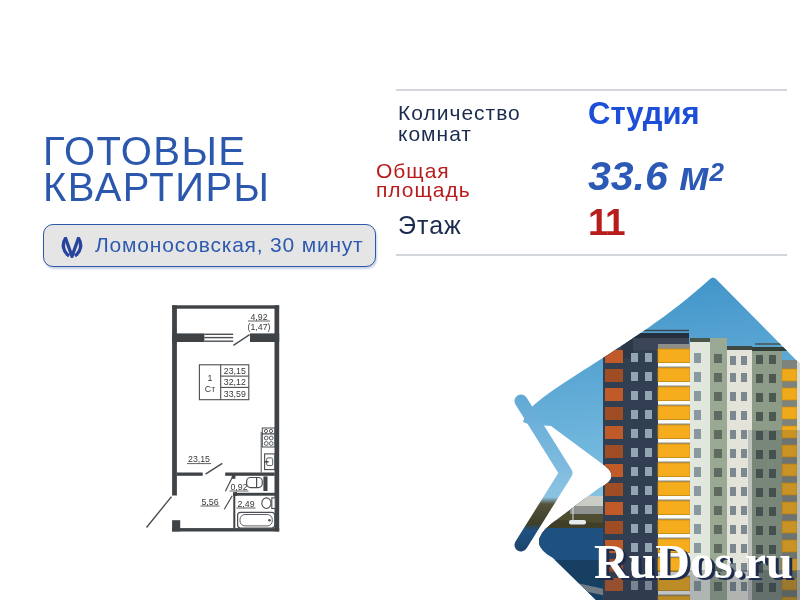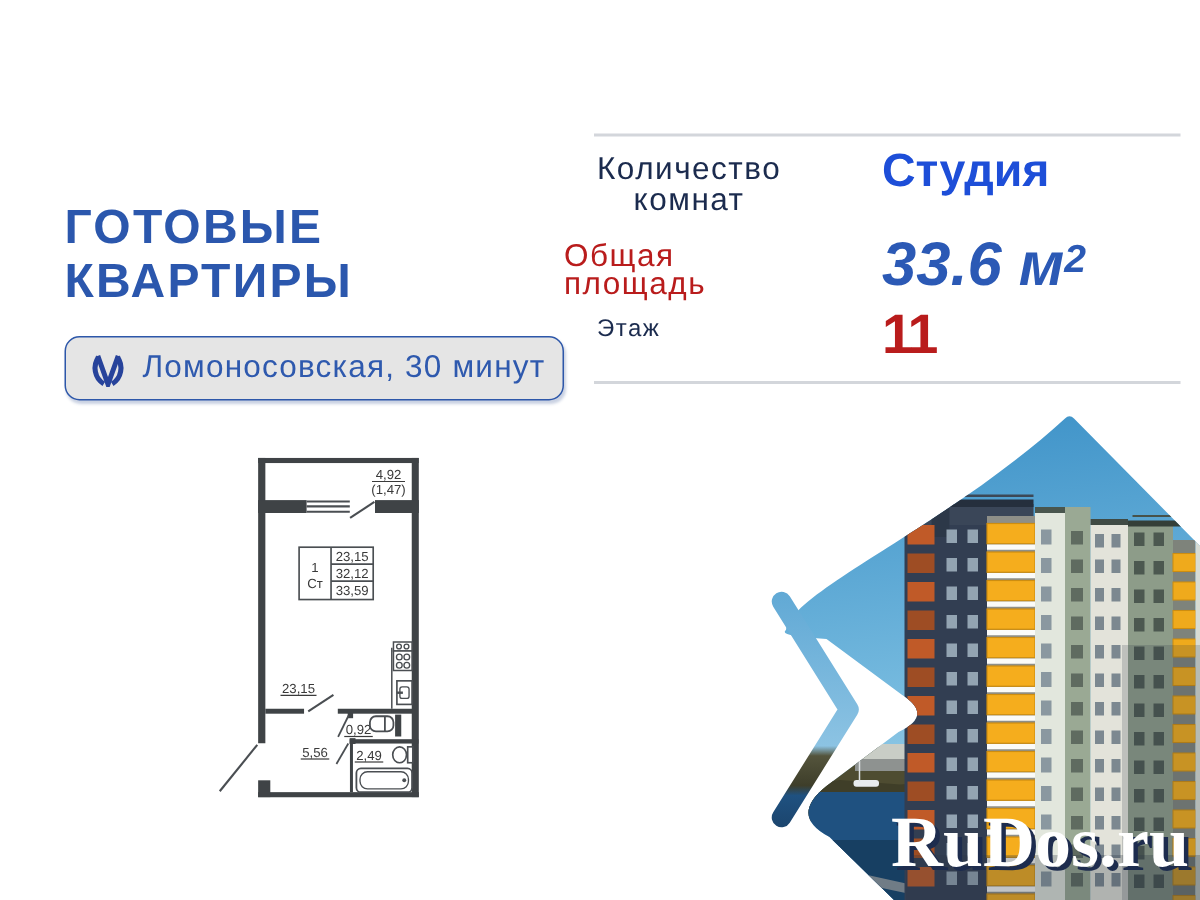--- a/index.html
+++ b/index.html
@@ -2,48 +2,48 @@
 <html><head>
 <meta charset="utf-8">
 <style>
   html,body{margin:0;padding:0;}
   body{width:800px;height:600px;background:#ffffff;font-family:"Liberation Sans",sans-serif;position:relative;overflow:hidden;}
   .abs{position:absolute;}
 </style>
 </head>
 <body>
 
-<div class="abs" style="left:43px;top:134px;font-weight:bold;color:#2b57ad;font-size:32px;line-height:35.5px;letter-spacing:1.5px;">ГОТОВЫЕ<br>КВАРТИРЫ</div>
+<div class="abs" style="left:43px;top:134px;font-weight:normal;color:#2b57ad;font-size:40px;line-height:35.5px;letter-spacing:1.5px;">ГОТОВЫЕ<br>КВАРТИРЫ</div>
 
 <div class="abs" style="left:43px;top:224px;width:331px;height:41px;border:1.5px solid #2d57a9;border-radius:10px;background:#e5e5e5;box-shadow:1px 2px 2px rgba(40,70,140,0.25);">
 
   <svg class="abs" style="left:15px;top:10px;" width="26" height="23" viewBox="0 0 26 23">
     <g stroke="#27439b" fill="none">
       <path d="M 6.8 3.0 A 11.6 12.1 0 0 0 10.2 20.9" stroke-width="3.4"></path>
       <path d="M 19.2 3.0 A 11.6 12.1 0 0 1 15.8 20.9" stroke-width="3.4"></path>
       <path d="M 6.2 2.2 L 13 21.2 L 19.8 2.2" stroke-width="3.3"></path>
     </g>
   </svg>
 
   <div class="abs" style="left:51px;top:8px;font-size:21px;color:#2e59ae;letter-spacing:0.8px;">Ломоносовская, 30 минут</div>
 </div>
 
 <div class="abs" style="left:396px;top:89px;width:391px;height:1.5px;background:#d3d6db;"></div>
 
 <div class="abs" style="left:396px;top:254px;width:391px;height:1.5px;background:#d3d6db;"></div>
 
-<div class="abs" style="left:398px;top:103px;font-size:21px;line-height:20.5px;color:#1b2b4e;letter-spacing:1px;text-align:center;">Количество<br>комнат</div>
+<div class="abs" style="left:398px;top:103px;font-size:21px;line-height:20.5px;color:#1b2b4e;letter-spacing:1px;">Количество<br>комнат</div>
 
 <div class="abs" style="left:588px;top:96px;font-size:31px;font-weight:bold;color:#1d4ed8;">Студия</div>
 
 <div class="abs" style="left:376px;top:161px;font-size:21px;line-height:19px;color:#b91c1c;letter-spacing:1px;">Общая<br>площадь</div>
 
 <div class="abs" style="left:588px;top:153px;font-size:41px;font-weight:bold;color:#2b59b5;font-style:italic;">33.6 м<span style="font-size:26px;vertical-align:9px;">2</span></div>
 
-<div class="abs" style="left:398px;top:211px;font-size:16px;color:#1b2b4e;letter-spacing:1px;">Этаж</div>
+<div class="abs" style="left:398px;top:211px;font-size:25px;color:#1b2b4e;letter-spacing:1px;">Этаж</div>
 
 <div class="abs" style="left:588px;top:202px;font-size:37px;font-weight:bold;color:#b91c1c;letter-spacing:-1.5px;">11</div>
 
 <svg class="abs" style="left:130px;top:280px;" width="170" height="270" viewBox="130 280 170 270">
   <g id="plan" fill="none" stroke="none">
 
   <rect x="172.1" y="305.3" width="107" height="3.4" fill="#3f4346"></rect>
 
   <rect x="172.1" y="305.3" width="4.8" height="190.2" fill="#3f4346"></rect>
 

